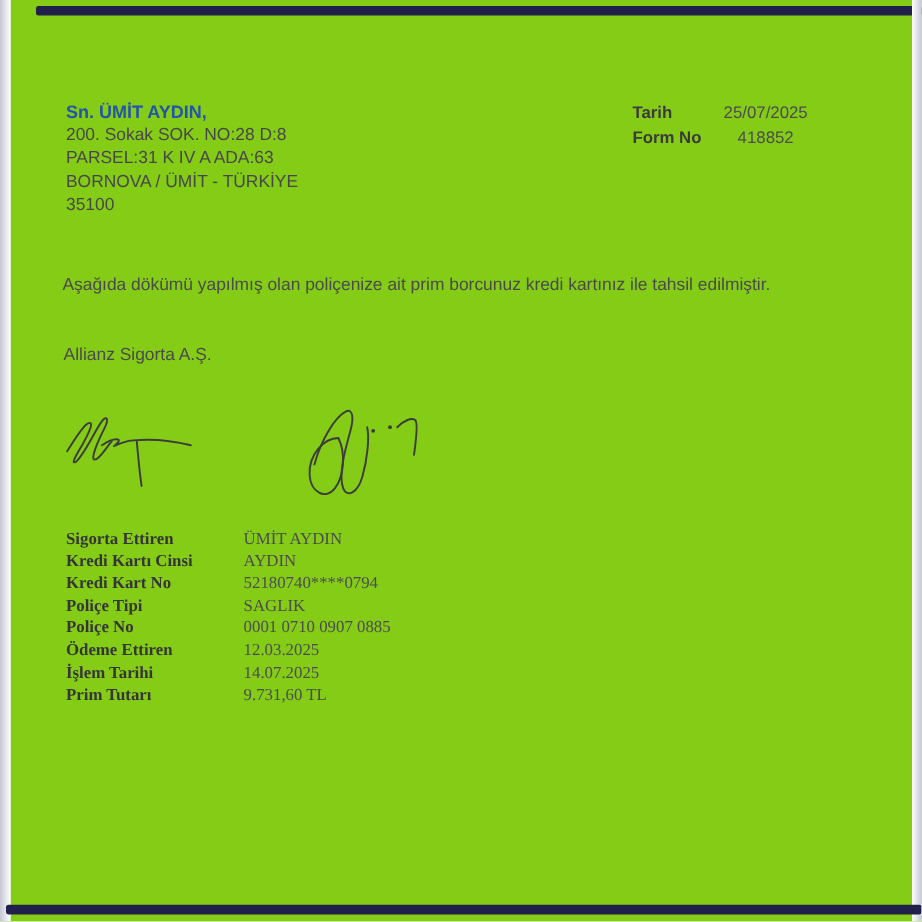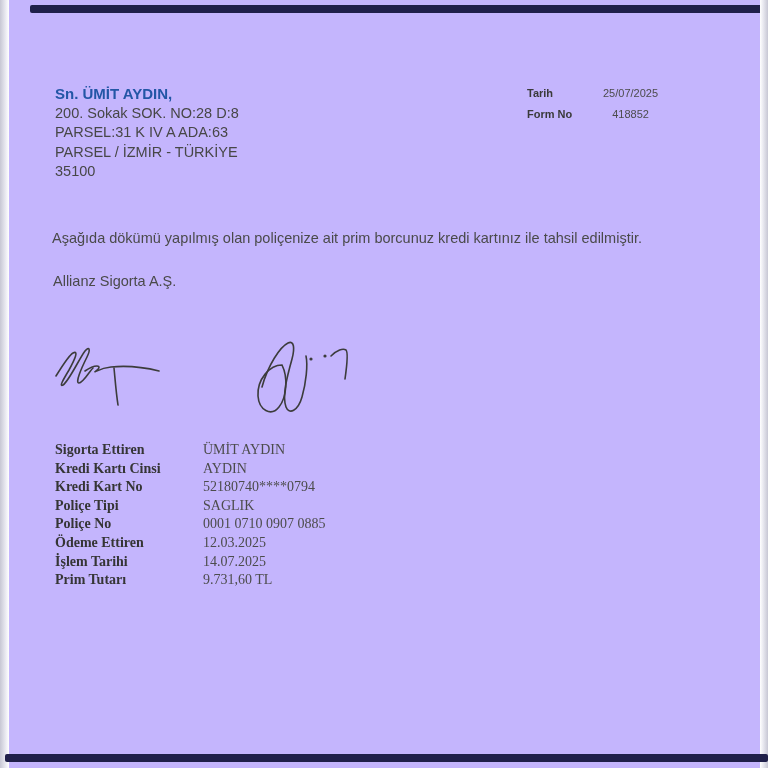--- a/index.html
+++ b/index.html
@@ -4,21 +4,21 @@
 <style>
   html, body {
     margin: 0;
     padding: 0;
     background: #ffffff;
   }
   .page {
     position: relative;
     width: 768px;
     height: 768px;
-    background: #c4b5fd;
+    background: #84cc16;
     overflow: hidden;
     font-family: "Liberation Sans", "DejaVu Sans", sans-serif;
     color: #454545;
   }
   
   .edge-bar-top {
     position: absolute;
     top: 5px; left: 30px; right: 0;
     height: 8px;
     background: #20204a;
@@ -57,37 +57,37 @@
     color: #2356a6;
     margin-bottom: 1px;
   }
 
   .meta-block {
     position: absolute;
     top: 84px; left: 527px;
     display: grid;
     grid-template-columns: 76px auto;
     grid-row-gap: 2px;
-    font-size: 11px;
+    font-size: 14px;
     line-height: 19px;
   }
   .meta-label { font-weight: bold; color: #3a3a3a; }
   .meta-value { color: #4c4c4c; text-align: center; }
 
   .body-text {
     position: absolute;
     top: 230px; left: 52px;
     width: 670px;
     font-size: 14.5px;
     color: #4a4a4a;
   }
 
   .company-name {
     position: absolute;
-    top: 273px; left: 53px;
+    top: 288px; left: 53px;
     font-size: 14.5px;
     color: #4a4a4a;
   }
 
   .signature { position: absolute; }
   .signature svg { display: block; }
   .sig-left  { left: 54px;  top: 344px; }
   .sig-right { left: 248px; top: 335px; }
 
   .details-table {
@@ -108,21 +108,21 @@
 <div class="page">
 
   <div class="edge-bar-top"></div>
   <div class="edge-strip-left"></div>
   <div class="edge-strip-right"></div>
 
   <div class="recipient-block">
     <div class="recipient-name">Sn. ÜMİT AYDIN,</div>
     <div>200. Sokak SOK. NO:28 D:8</div>
     <div>PARSEL:31 K IV A ADA:63</div>
-    <div>PARSEL / İZMİR - TÜRKİYE</div>
+    <div>BORNOVA / ÜMİT - TÜRKİYE</div>
     <div>35100</div>
   </div>
 
   <div class="meta-block">
     <div class="meta-label">Tarih</div>
     <div class="meta-value">25/07/2025</div>
     <div class="meta-label">Form No</div>
     <div class="meta-value">418852</div>
   </div>
 

